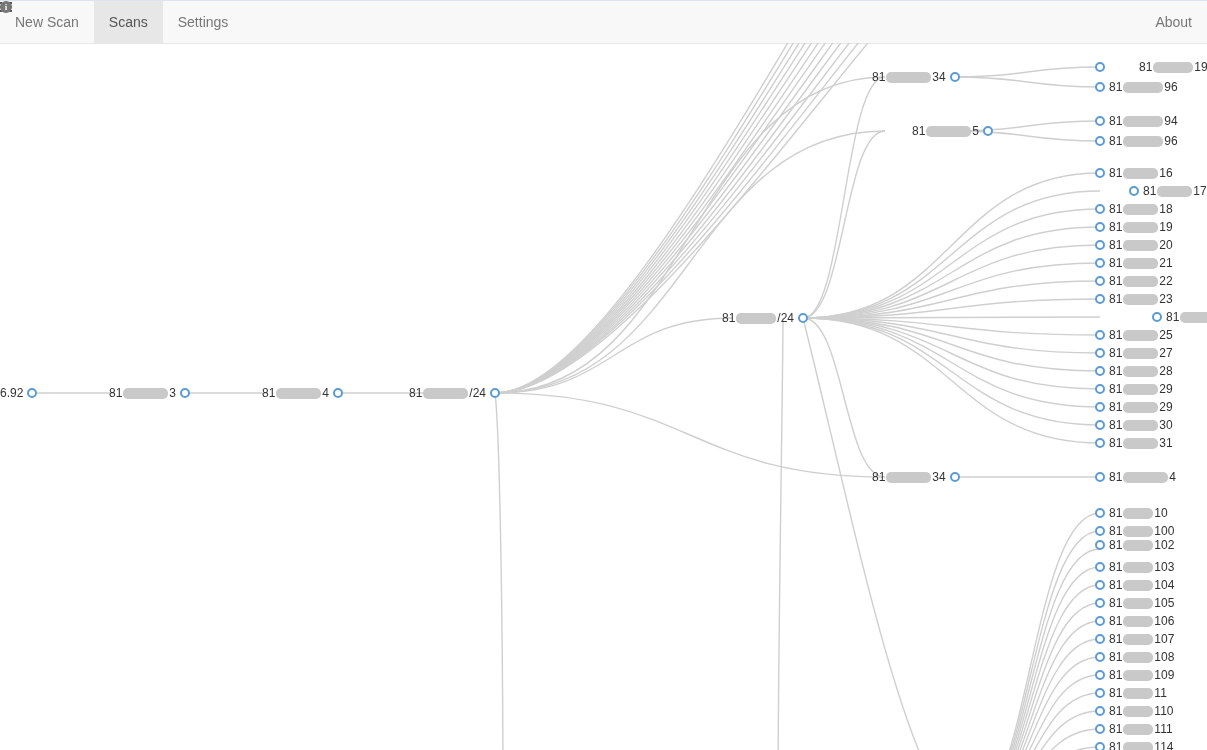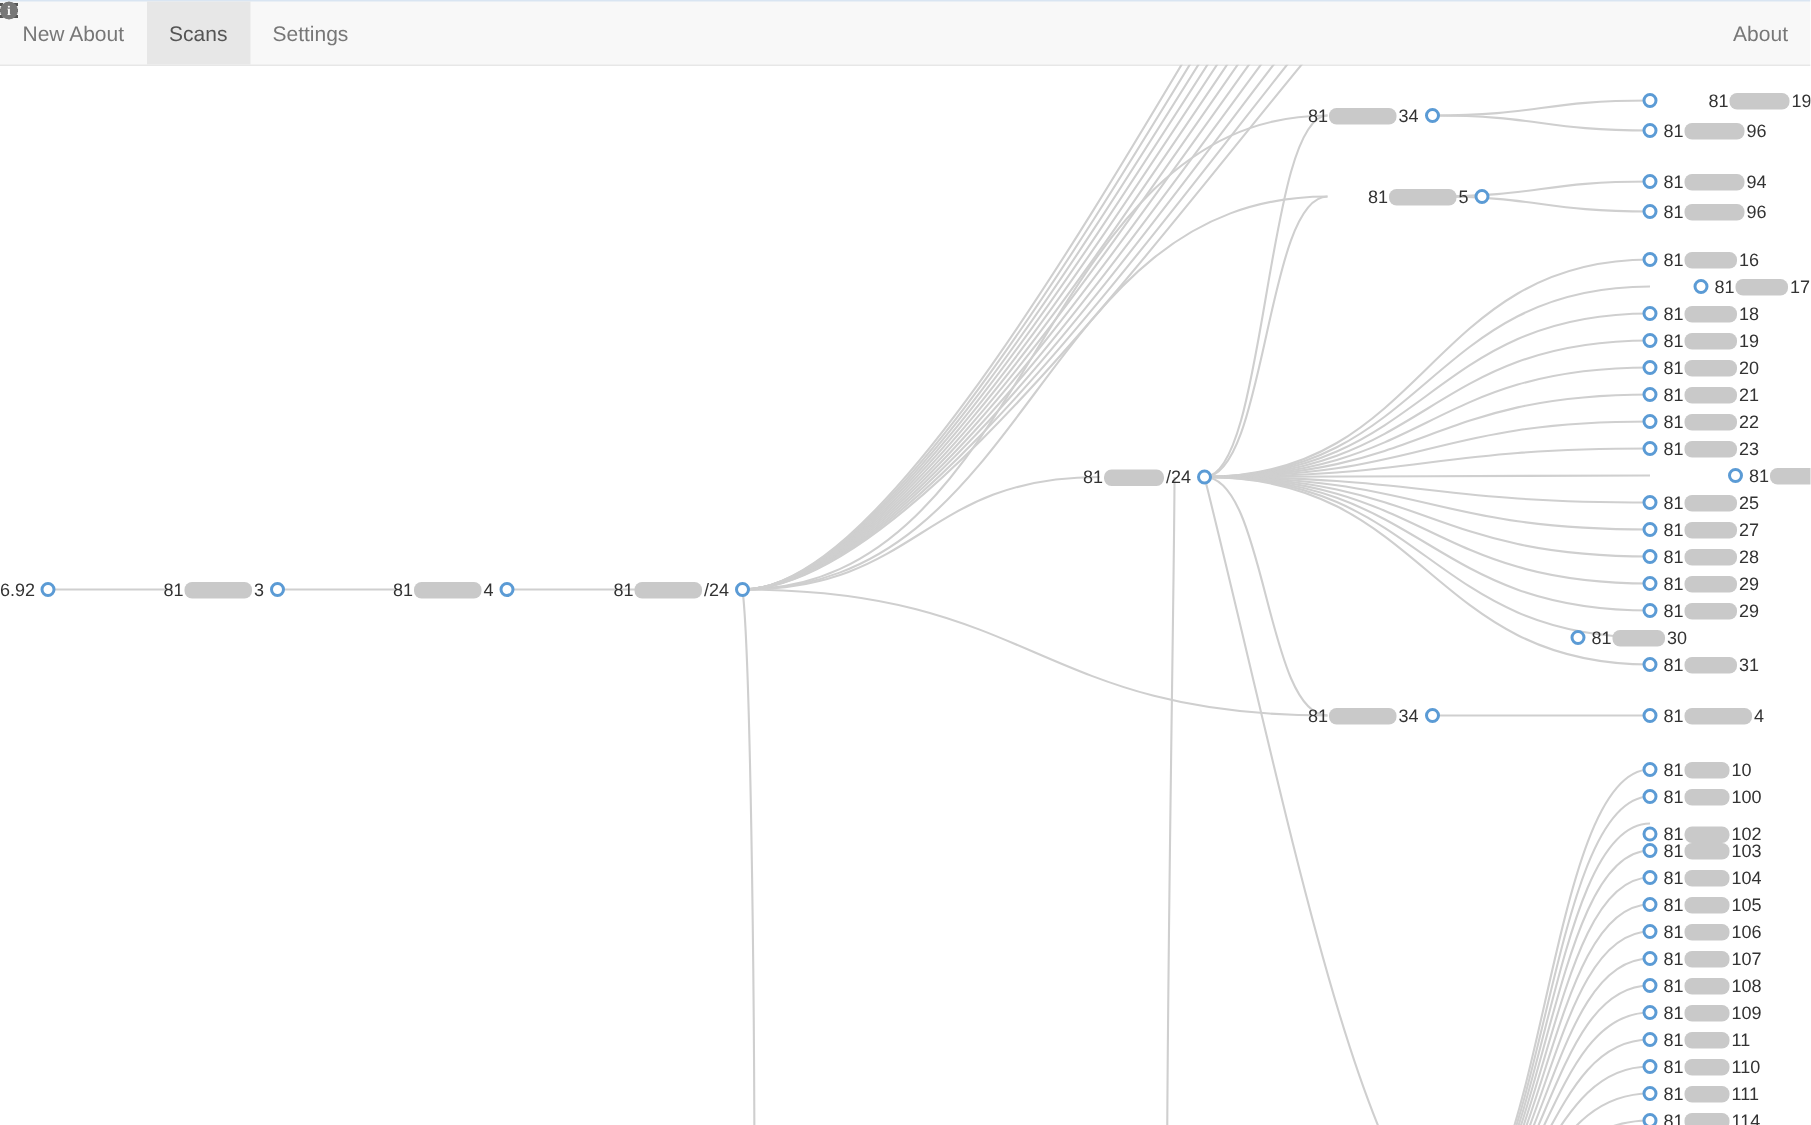--- a/index.html
+++ b/index.html
@@ -79,21 +79,21 @@
 <body>
 
 <div class="navbar">
   <div class="nav-links">
     <div class="nav-item">
       <svg width="12" height="12" viewBox="0 0 12 12">
           <g stroke="#777" stroke-width="1.3">
             <path d="M6 0v12M0 6h12"></path>
           </g>
         </svg>
-      <span>New About</span>
+      <span>New Scan</span>
     </div>
     <div class="nav-item active">
       <svg width="12" height="12" viewBox="0 0 12 12">
           <g fill="#555">
             <rect x="0" y="1" width="2" height="2"></rect>
             <rect x="4" y="1" width="8" height="2"></rect>
             <rect x="0" y="5" width="2" height="2"></rect>
             <rect x="4" y="5" width="8" height="2"></rect>
             <rect x="0" y="9" width="2" height="2"></rect>
             <rect x="4" y="9" width="8" height="2"></rect>
@@ -276,21 +276,21 @@
         <span class="text"><span>81</span><span class="redaction" style="width: 35px;"></span><span>28</span></span>
       </div>
       <div class="node-group right-label" style="top: 339px; left: 1095px;">
         <span class="circle"></span>
         <span class="text"><span>81</span><span class="redaction" style="width: 35px;"></span><span>29</span></span>
       </div>
       <div class="node-group right-label" style="top: 357px; left: 1095px;">
         <span class="circle"></span>
         <span class="text"><span>81</span><span class="redaction" style="width: 35px;"></span><span>29</span></span>
       </div>
-      <div class="node-group right-label" style="top: 375px; left: 1047px;">
+      <div class="node-group right-label" style="top: 375px; left: 1095px;">
         <span class="circle"></span>
         <span class="text"><span>81</span><span class="redaction" style="width: 35px;"></span><span>30</span></span>
       </div>
       <div class="node-group right-label" style="top: 393px; left: 1095px;">
         <span class="circle"></span>
         <span class="text"><span>81</span><span class="redaction" style="width: 35px;"></span><span>31</span></span>
       </div>
       <div class="node-group left-label" style="top: 427px; left: 872px;">
         <span class="text"><span>81</span><span class="redaction" style="width: 45px;"></span><span>34</span></span>
         <span class="circle"></span>
@@ -300,21 +300,21 @@
         <span class="text"><span>81</span><span class="redaction" style="width: 45px;"></span><span>4</span></span>
       </div>
       <div class="node-group right-label" style="top: 463px; left: 1095px;">
         <span class="circle"></span>
         <span class="text"><span>81</span><span class="redaction" style="width: 30px;"></span><span>10</span></span>
       </div>
       <div class="node-group right-label" style="top: 481px; left: 1095px;">
         <span class="circle"></span>
         <span class="text"><span>81</span><span class="redaction" style="width: 30px;"></span><span>100</span></span>
       </div>
-      <div class="node-group right-label" style="top: 506px; left: 1095px;">
+      <div class="node-group right-label" style="top: 495px; left: 1095px;">
         <span class="circle"></span>
         <span class="text"><span>81</span><span class="redaction" style="width: 30px;"></span><span>102</span></span>
       </div>
       <div class="node-group right-label" style="top: 517px; left: 1095px;">
         <span class="circle"></span>
         <span class="text"><span>81</span><span class="redaction" style="width: 30px;"></span><span>103</span></span>
       </div>
       <div class="node-group right-label" style="top: 535px; left: 1095px;">
         <span class="circle"></span>
         <span class="text"><span>81</span><span class="redaction" style="width: 30px;"></span><span>104</span></span>

